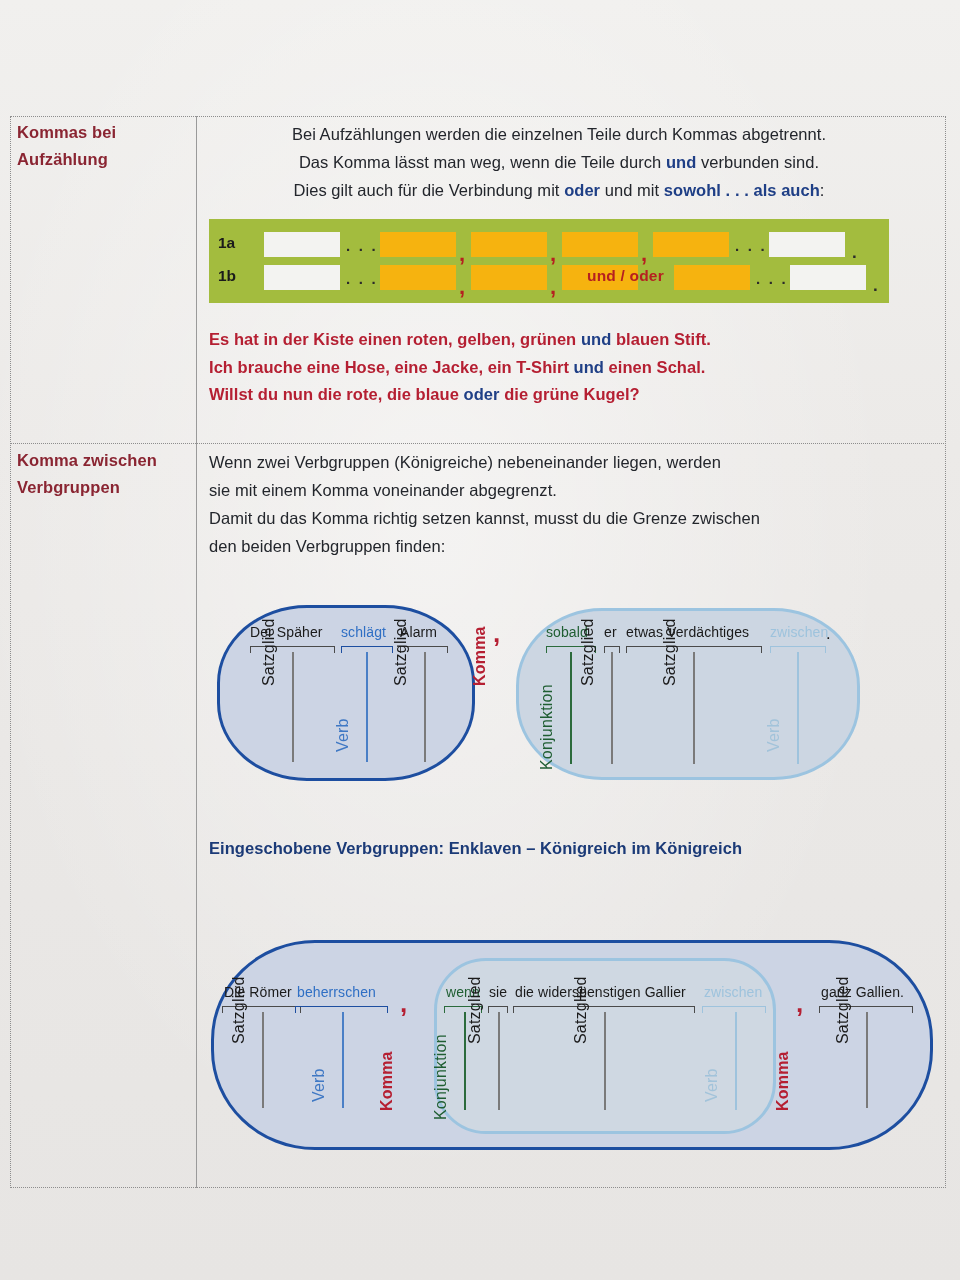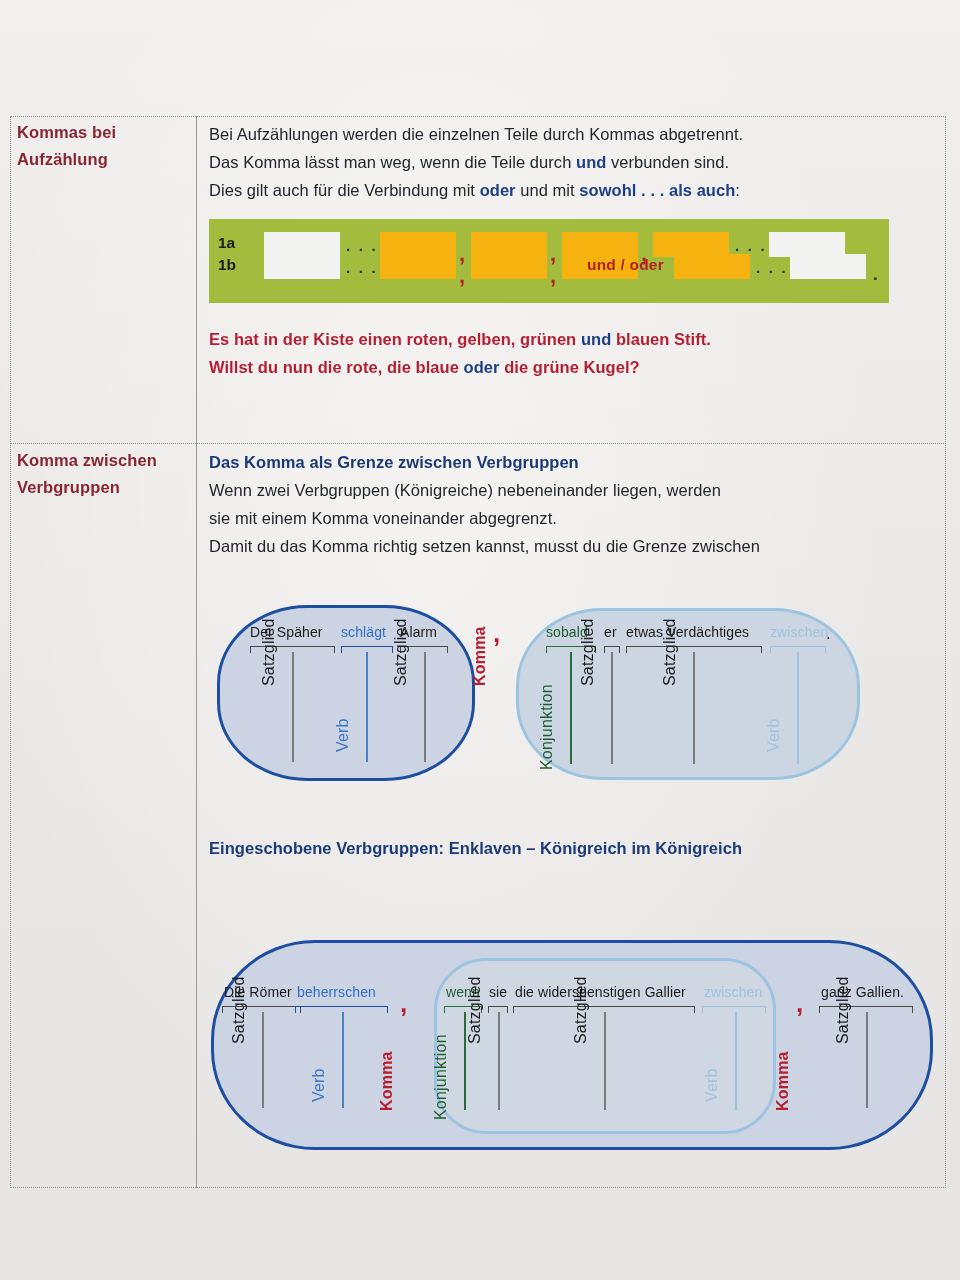--- a/index.html
+++ b/index.html
@@ -78,36 +78,36 @@
   .body-text {
     position: absolute;
     left: 209px;
     color: #23262c;
     font-size: 16.5px;
     line-height: 28px;
     letter-spacing: 0.05px;
   }
   .body-text .hl { color: #1f3f86; font-weight: bold; }
   .body-text b.head { color: #1b3a77; font-weight: bold; }
-  #intro-block { top: 120px; width: 700px; }
+  #intro-block { top: 120px; width: 700px; text-align: center; }
   #sec2-block  { top: 448px; width: 700px; }
   #sec3-block  { top: 834px; width: 700px; }
 
   
   .green-box {
     position: absolute;
     left: 209px;
     top: 219px;
     width: 680px;
     height: 84px;
     background: #a3bc3e;
   }
   .gb-row { position: absolute; left: 0; width: 100%; height: 32px; text-align: center; }
   .gb-row.a { top: 10px; }
-  .gb-row.b { top: 32px; padding-left: 12px; }
+  .gb-row.b { top: 43px; padding-left: 12px; }
   .gb-tag {
     position: absolute;
     left: 9px;
     top: 5px;
     color: #1b1b1b;
     font-weight: bold;
     font-size: 15.5px;
   }
   .gb-white {
     position: absolute;
@@ -325,28 +325,29 @@
     <span class="gb-undoder" style="left:378px;">und / oder</span>
     <span class="gb-yellow" style="left:465px; width:76px;"></span>
     <span class="gb-dots" style="left:547px;">. . .</span>
     <span class="gb-white" style="left:581px; width:76px;"></span>
     <span class="gb-period" style="left:664px; top:15px;">.</span>
   </div>
 </div>
 
 <div class="examples">
   <div class="ex"><span>Es hat in der Kiste einen roten, gelben, grünen </span><span class="cj">und</span><span> blauen Stift.</span></div>
+  <div class="ex"><span>Ich brauche eine Hose, eine Jacke, ein T-Shirt </span><span class="cj">und</span><span> einen Schal.</span></div>
   <div class="ex"><span>Willst du nun die rote, die blaue </span><span class="cj">oder</span><span> die grüne Kugel?</span></div>
 </div>
 
 <div class="body-text" id="sec2-block">
-  <div><b class="head">Das Komma als Grenze zwischen Verbgruppen</b></div>
   <div>Wenn zwei Verbgruppen (Königreiche) nebeneinander liegen, werden</div>
   <div>sie mit einem Komma voneinander abgegrenzt.</div>
   <div>Damit du das Komma richtig setzen kannst, musst du die Grenze zwischen</div>
+  <div>den beiden Verbgruppen finden:</div>
 </div>
 
 <div class="diagram" id="diagram1" style="left:0; top:0; width:960px; height:0;">
 
   <div class="oval outer-dark" style="left:217px; top:605px; width:258px; height:176px;"></div>
 
   <div class="item" style="left:250px; top:624px;">
     <span class="word">Der Späher</span>
     <span class="bracket" style="left:0; top:22px; width:85px;"></span>
     <span class="stem" style="left:42px; top:28px; height:110px;"></span>

